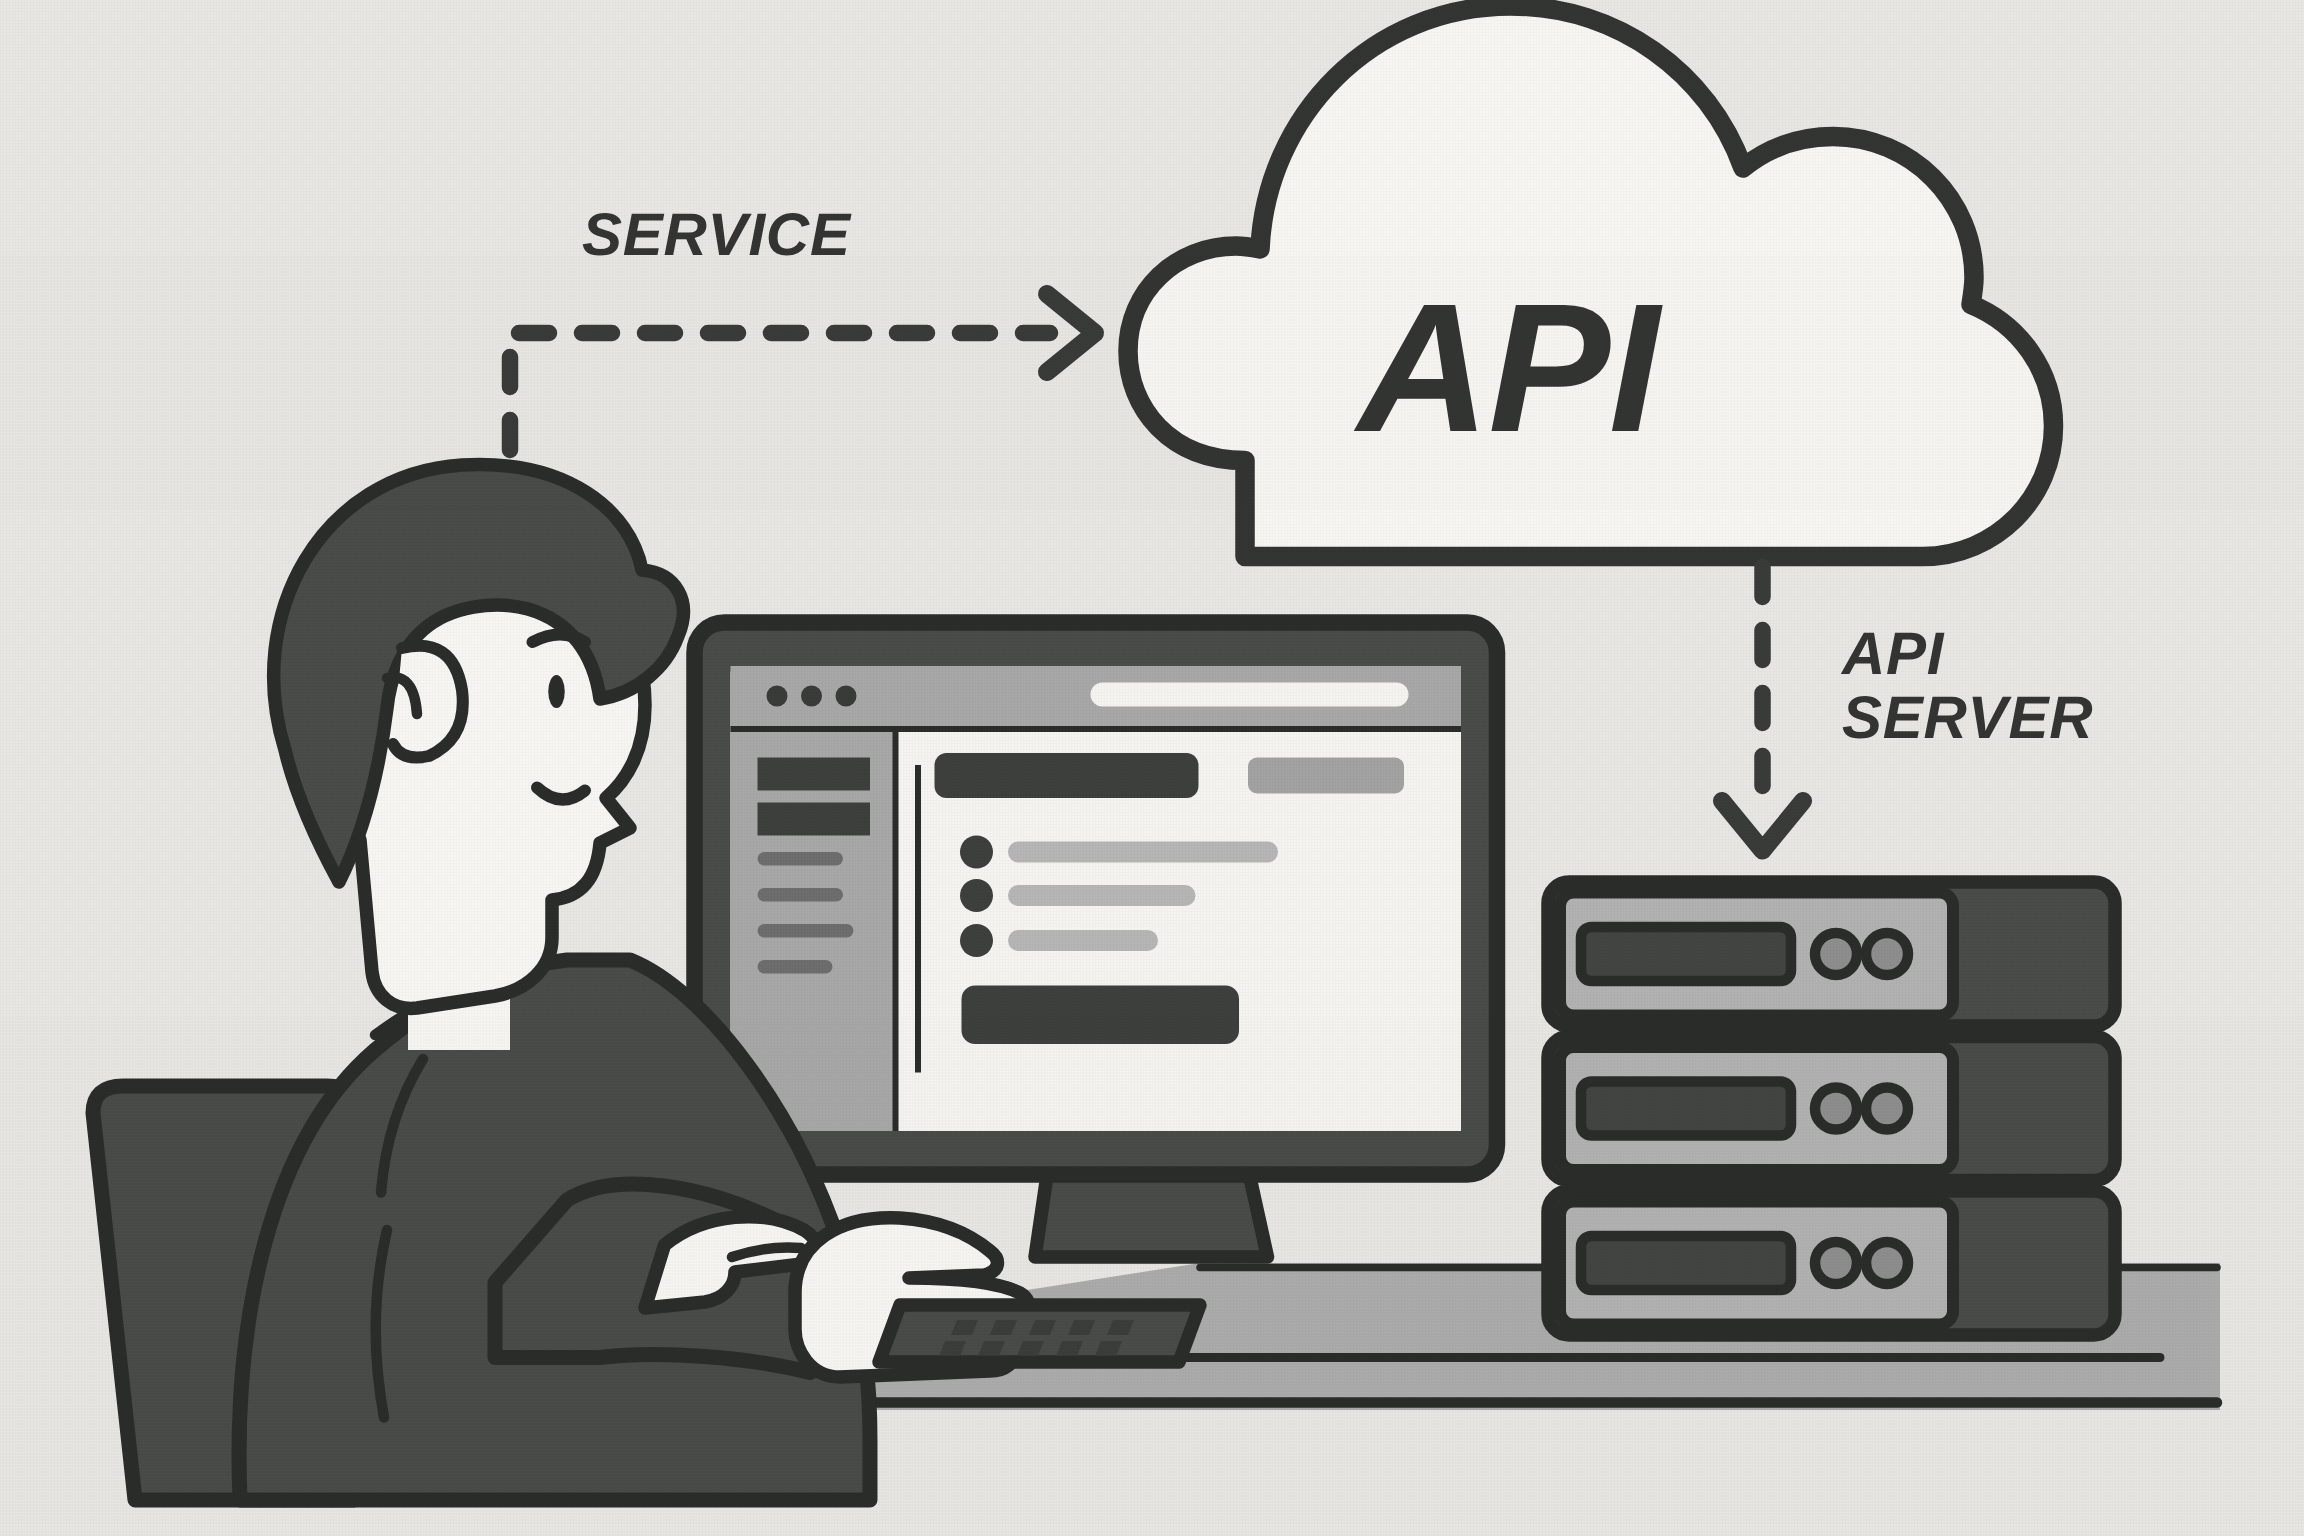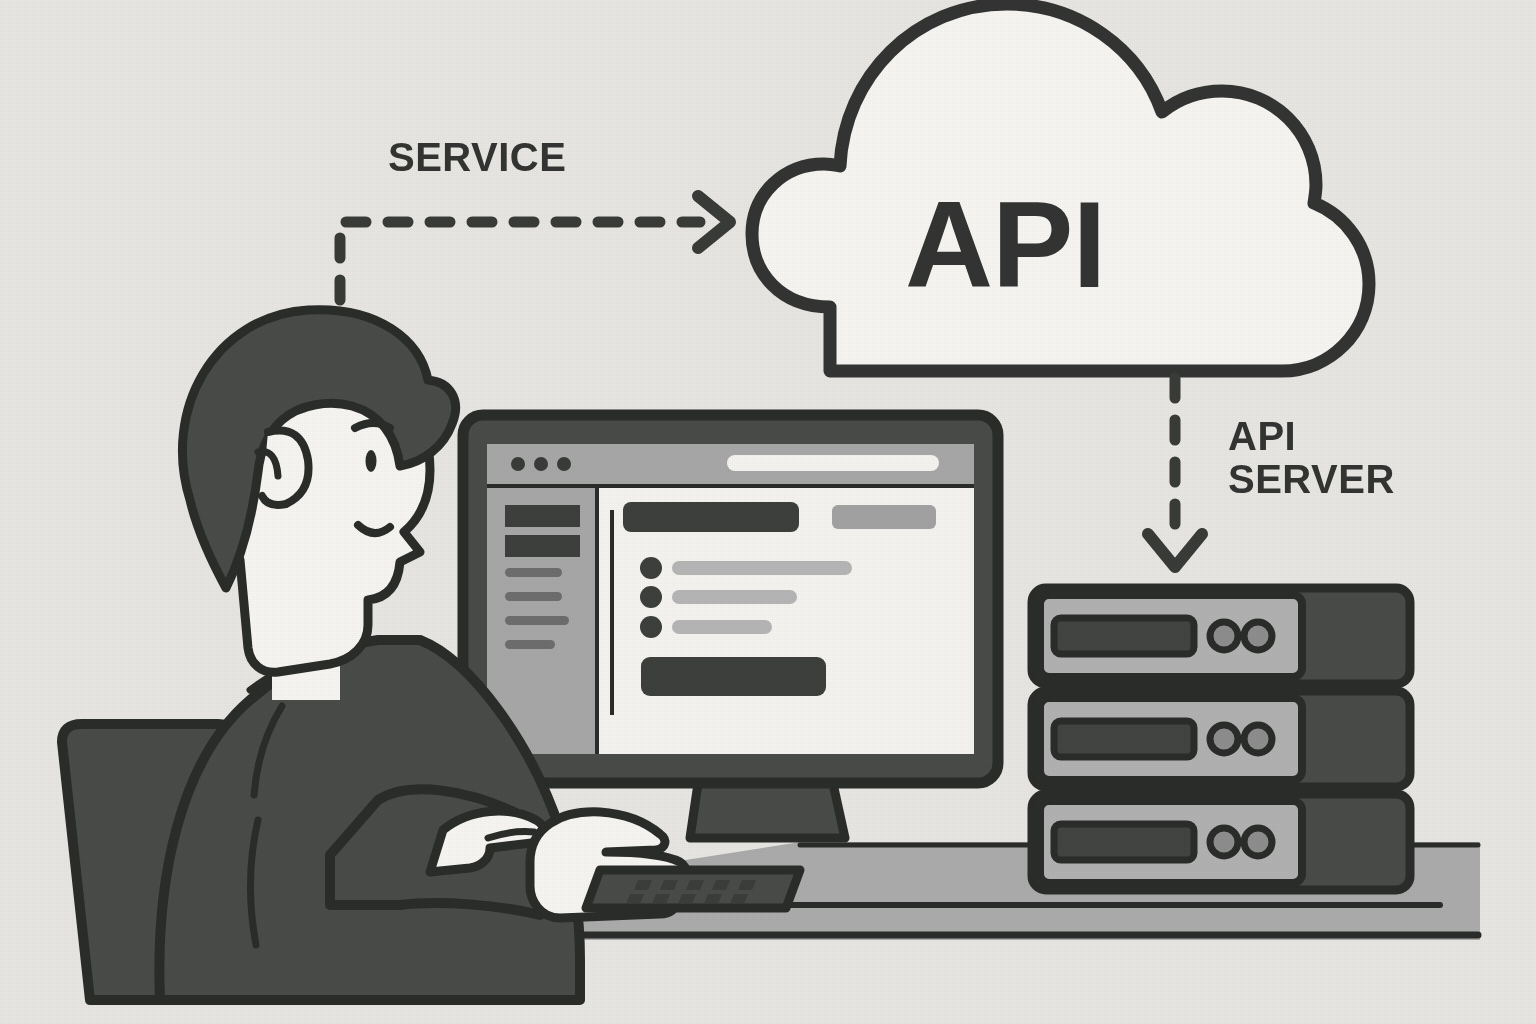--- a/index.html
+++ b/index.html
@@ -7,20 +7,21 @@
     padding: 0;
     background: #E8E7E3;
   }
   #stage {
     position: relative;
     width: 1536px;
     height: 1024px;
     background: #d946ef;
     overflow: hidden;
     font-family: "Liberation Sans", sans-serif;
+    font-style: italic;
   }
   #scene { position: absolute; inset: 0; }
 
   .label {
     position: absolute;
     font-family: "Liberation Sans", sans-serif;
     font-weight: bold;
     color: #333533;
     letter-spacing: 0.5px;
     line-height: 1.08;

